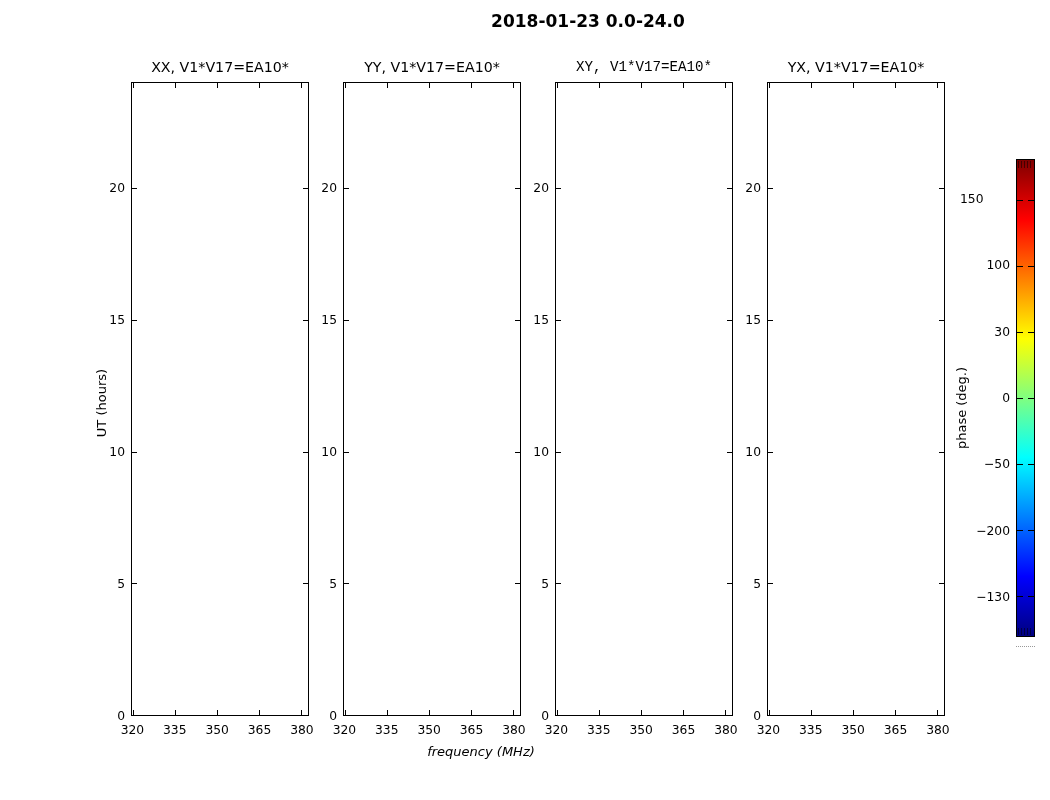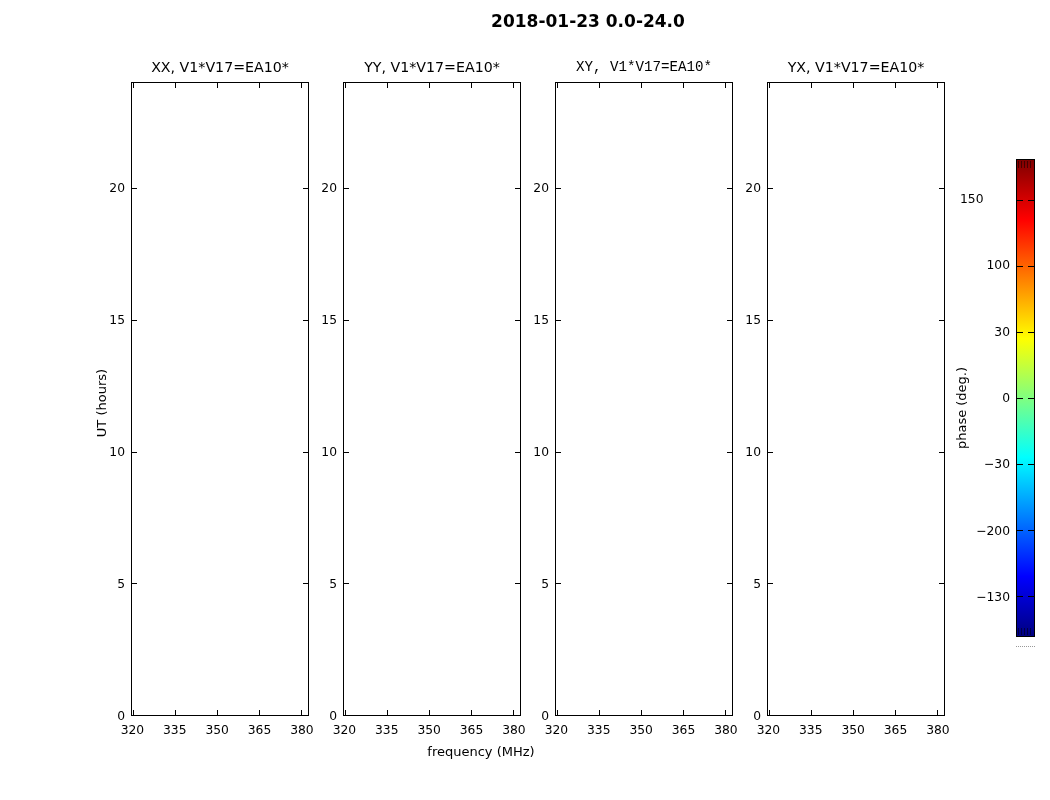--- a/index.html
+++ b/index.html
@@ -156,21 +156,21 @@
       <div class="tick-label" style="left: 919.88px; top: 722px; width: 36px; text-align: center; position: absolute;">380</div>
       <div class="tick-label" style="left: 725px; top: 708px; width: 36px; text-align: right; position: absolute;">0</div>
       <div class="tick-label" style="left: 725px; top: 575.938px; width: 36px; text-align: right; position: absolute;">5</div>
       <div class="tick-label" style="left: 725px; top: 443.812px; width: 36px; text-align: right; position: absolute;">10</div>
       <div class="tick-label" style="left: 725px; top: 311.75px; width: 36px; text-align: right; position: absolute;">15</div>
       <div class="tick-label" style="left: 725px; top: 179.688px; width: 36px; text-align: right; position: absolute;">20</div>
     </div>
 
   <div class="axis-label rot" style="left:101px;top:403px;">UT (hours)</div>
 
-  <div class="axis-label" style="left:481px;top:744px;transform:translateX(-50%);">frequency (MHz)</div>
+  <div class="axis-label" style="left:481px;top:744px;transform:translateX(-50%);font-style:italic;">frequency (MHz)</div>
 
   <div id="colorbar" style="left: 1016px; top: 159px; width: 19px; height: 478px; background: linear-gradient(rgb(128, 0, 0) 0%, rgb(255, 0, 0) 12.5%, rgb(255, 128, 0) 25%, rgb(255, 255, 0) 37.5%, rgb(128, 255, 128) 50%, rgb(0, 255, 255) 62.5%, rgb(0, 128, 255) 75%, rgb(0, 0, 255) 87.5%, rgb(0, 0, 128) 100%);">
     <div class="cb-hash" style="top:1px;"></div>
     <div class="cb-hash" style="bottom:1px;"></div>
   <div class="cb-tick" style="top: 40px; left: 0px; width: 6px;"></div>
       <div class="cb-tick" style="top: 40px; right: 0px; width: 6px;"></div>
       <div class="cb-tick" style="top: 106px; left: 0px; width: 6px;"></div>
       <div class="cb-tick" style="top: 106px; right: 0px; width: 6px;"></div>
       <div class="cb-tick" style="top: 172px; left: 0px; width: 6px;"></div>
       <div class="cb-tick" style="top: 172px; right: 0px; width: 6px;"></div>
@@ -183,16 +183,16 @@
       <div class="cb-tick" style="top: 436px; left: 0px; width: 6px;"></div>
       <div class="cb-tick" style="top: 436px; right: 0px; width: 6px;"></div>
     </div>
   <div class="cb-dotted" style="left:1016px;top:646px;width:19px;"></div>
 
   <div class="axis-label rot" style="left:961px;top:408px;">phase (deg.)</div>
 <div class="tick-label" style="right: 40px; top: 190.833px; width: 50px; text-align: left; position: absolute;">150</div>
     <div class="tick-label" style="right: 40px; top: 257.222px; width: 50px; text-align: right; position: absolute;">100</div>
     <div class="tick-label" style="right: 40px; top: 323.611px; width: 50px; text-align: right; position: absolute;">30</div>
     <div class="tick-label" style="right: 40px; top: 390px; width: 50px; text-align: right; position: absolute;">0</div>
-    <div class="tick-label" style="right: 40px; top: 456.389px; width: 50px; text-align: right; position: absolute;">−30</div>
+    <div class="tick-label" style="right: 40px; top: 456.389px; width: 50px; text-align: right; position: absolute;">−50</div>
     <div class="tick-label" style="right: 40px; top: 522.778px; width: 50px; text-align: right; position: absolute;">−200</div>
     <div class="tick-label" style="right: 40px; top: 589.167px; width: 50px; text-align: right; position: absolute;">−130</div>
   </div>
 
 </body></html>

